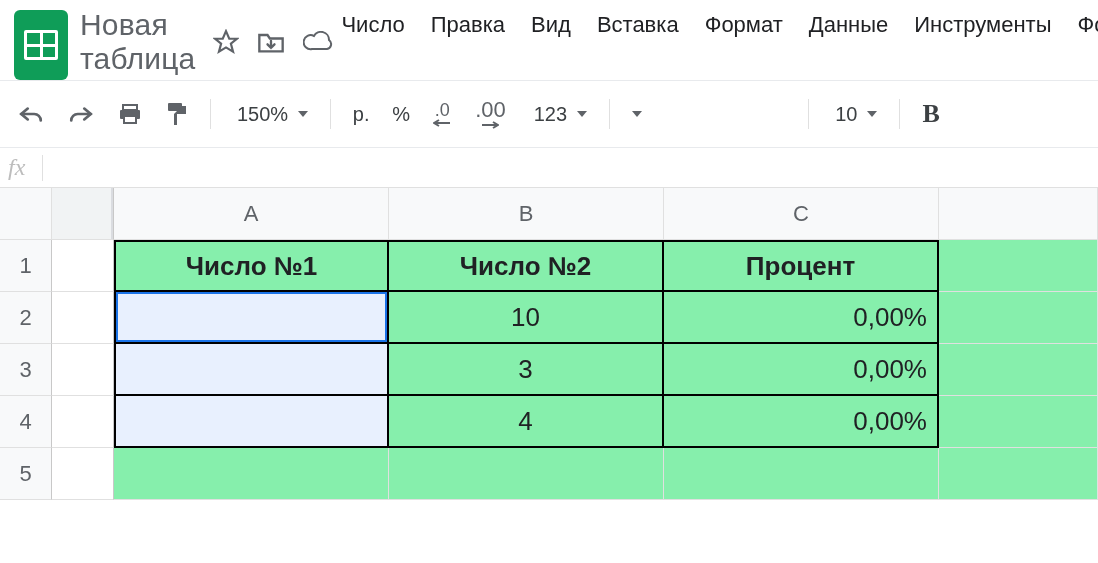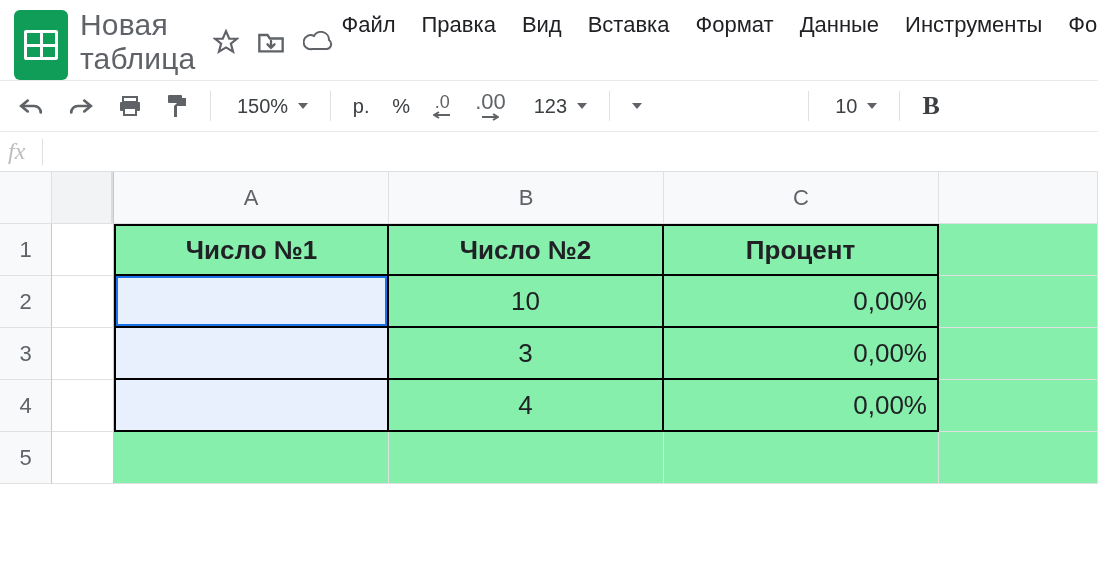--- a/index.html
+++ b/index.html
@@ -58,21 +58,21 @@
   .menubar span { cursor:default; }
   
   .toolbar {
     border-top:1px solid #e8eaed;
     border-bottom:1px solid #e8eaed;
     display:flex; align-items:center;
     padding: 6px 10px;
     gap: 8px;
     font-size: 20px;
     color:#5f6368;
-    height: 52px;
+    height: 68px;
   }
   .tb-btn { padding:6px 8px; display:inline-flex; align-items:center; justify-content:center; min-width:32px; }
   .tb-sep { width:1px; height:30px; background:#e0e0e0; margin:0 6px; }
   .tb-text { color:#3c4043; font-size:20px; padding:0 4px;}
   .tb-drop { display:inline-flex; align-items:center; gap:6px; padding:0 8px;}
   .caret {
     width:0;height:0;border-left:5px solid transparent;border-right:5px solid transparent;border-top:6px solid #5f6368;
   }
   .bold-B { font-weight:900; font-size:26px; color:#3c4043; font-family: "Times New Roman", serif; }
   
@@ -173,21 +173,21 @@
             <path d="M12 9v6M9 12l3 3 3-3" stroke-linecap="round"></path>
           </svg>
       </span>
       <span class="title-icon">
         <svg width="30" height="22" viewBox="0 0 30 22" fill="none" stroke="#5f6368" stroke-width="2">
             <path d="M9 18a7 7 0 1 1 2-13 8 8 0 0 1 15 4 5 5 0 0 1-2 9H9z"></path>
           </svg>
       </span>
     </div>
     <div class="menubar">
-      <span>Файл</span>
+      <span>Число</span>
       <span>Правка</span>
       <span>Вид</span>
       <span>Вставка</span>
       <span>Формат</span>
       <span>Данные</span>
       <span>Инструменты</span>
       <span>Форма</span>
     </div>
   </div>
 </div>

